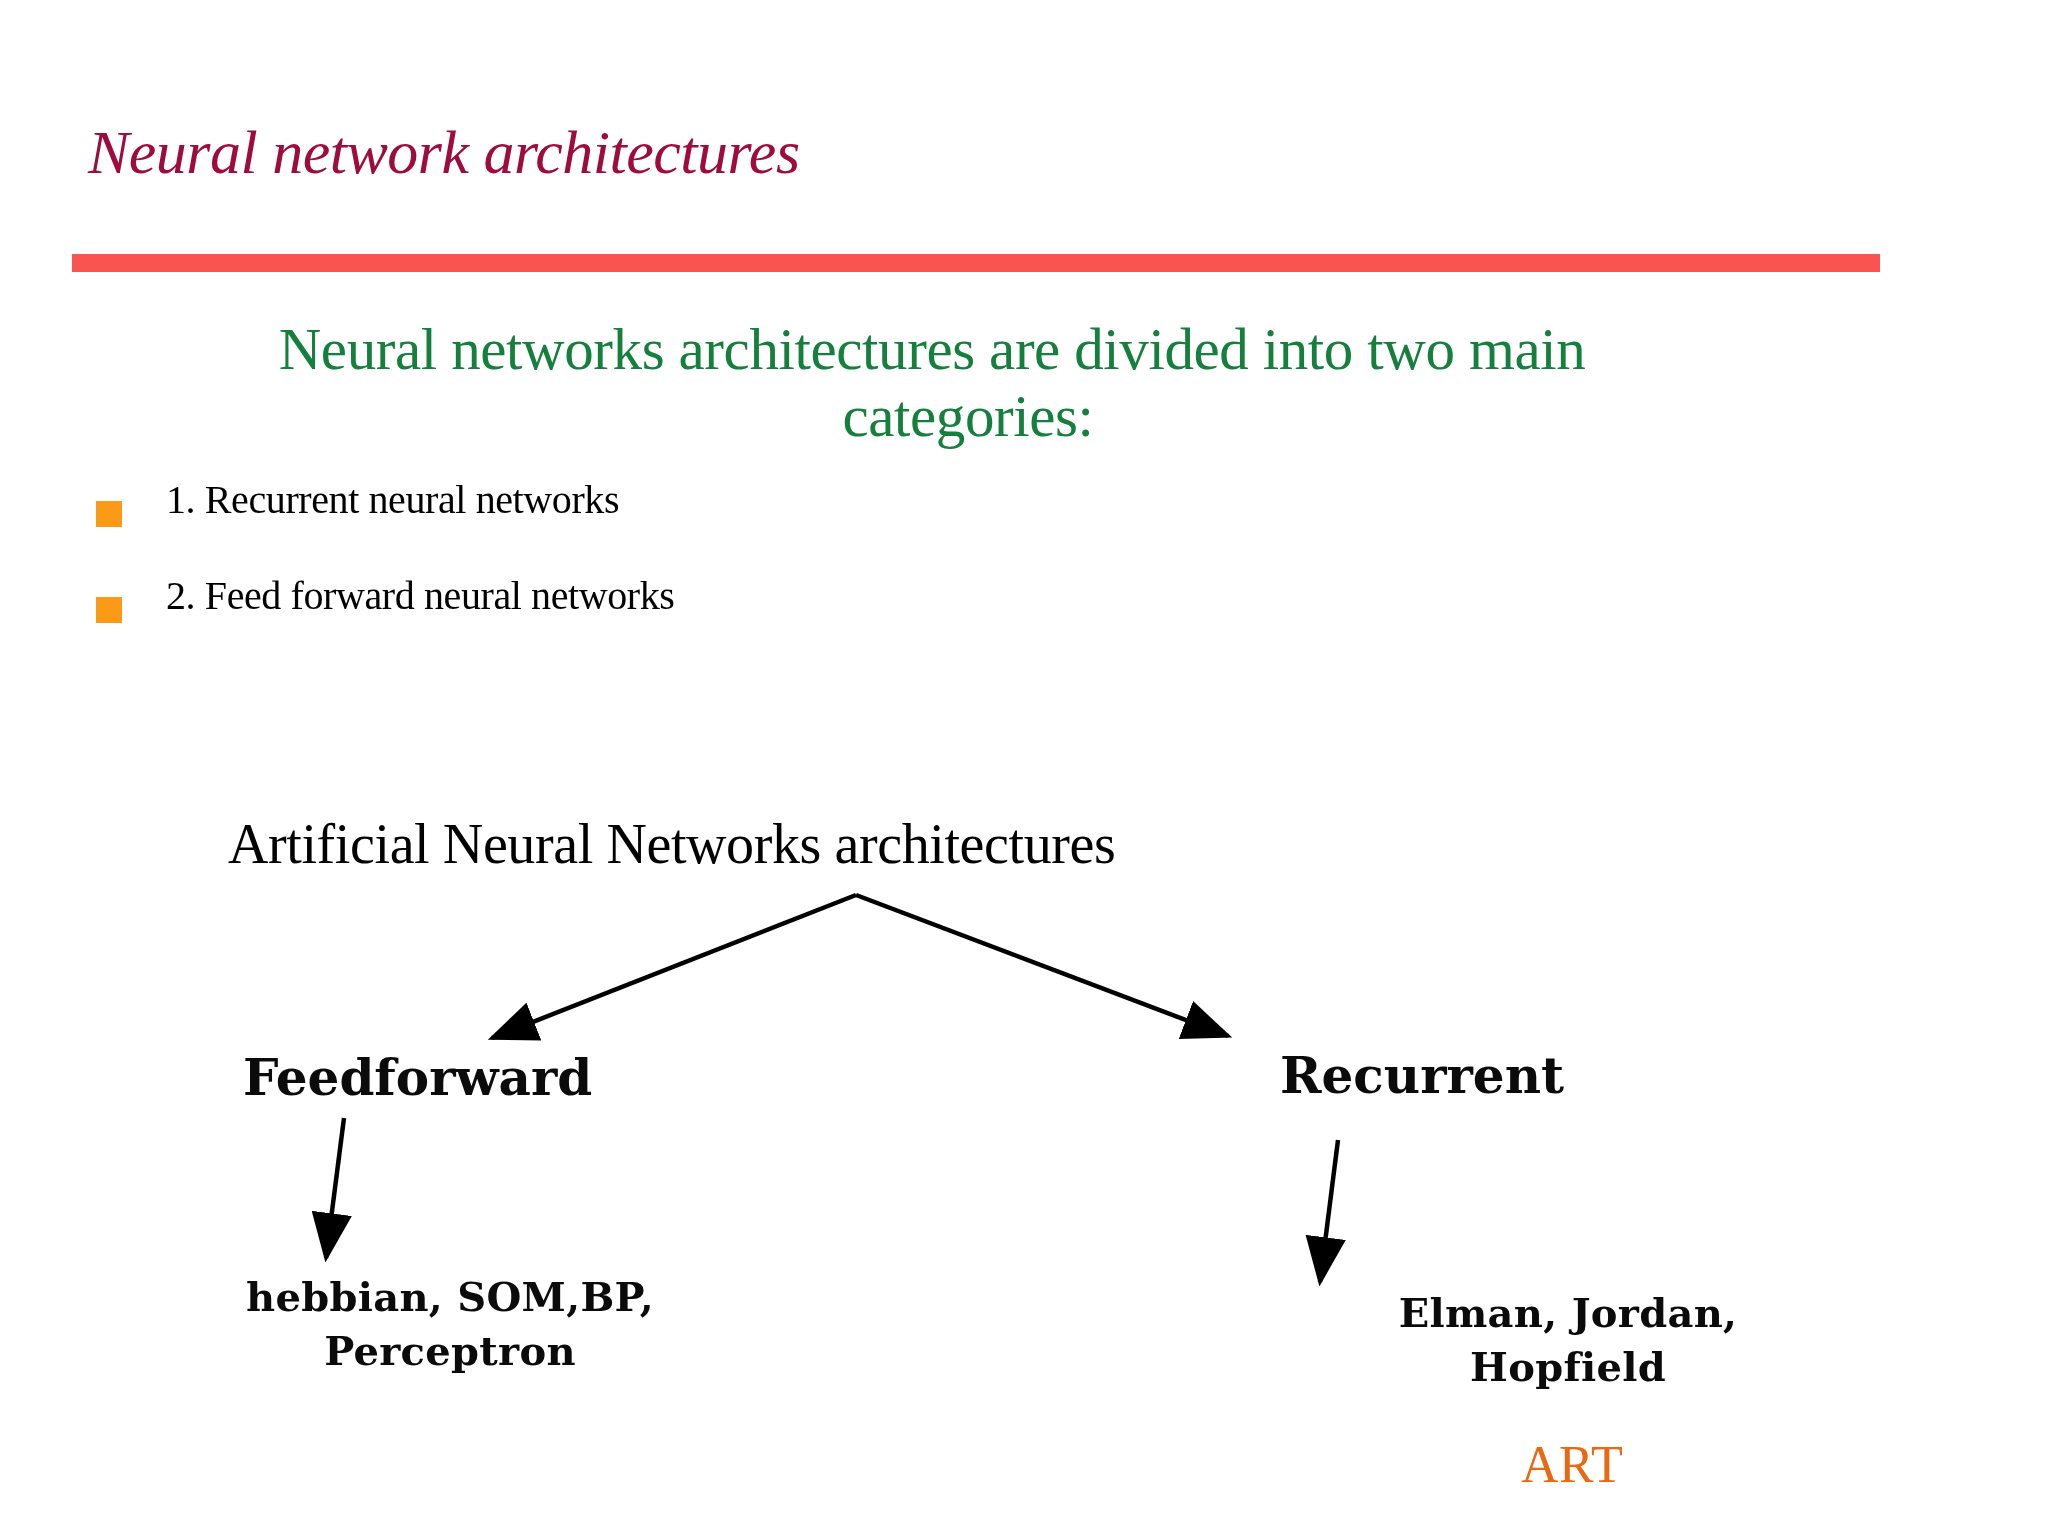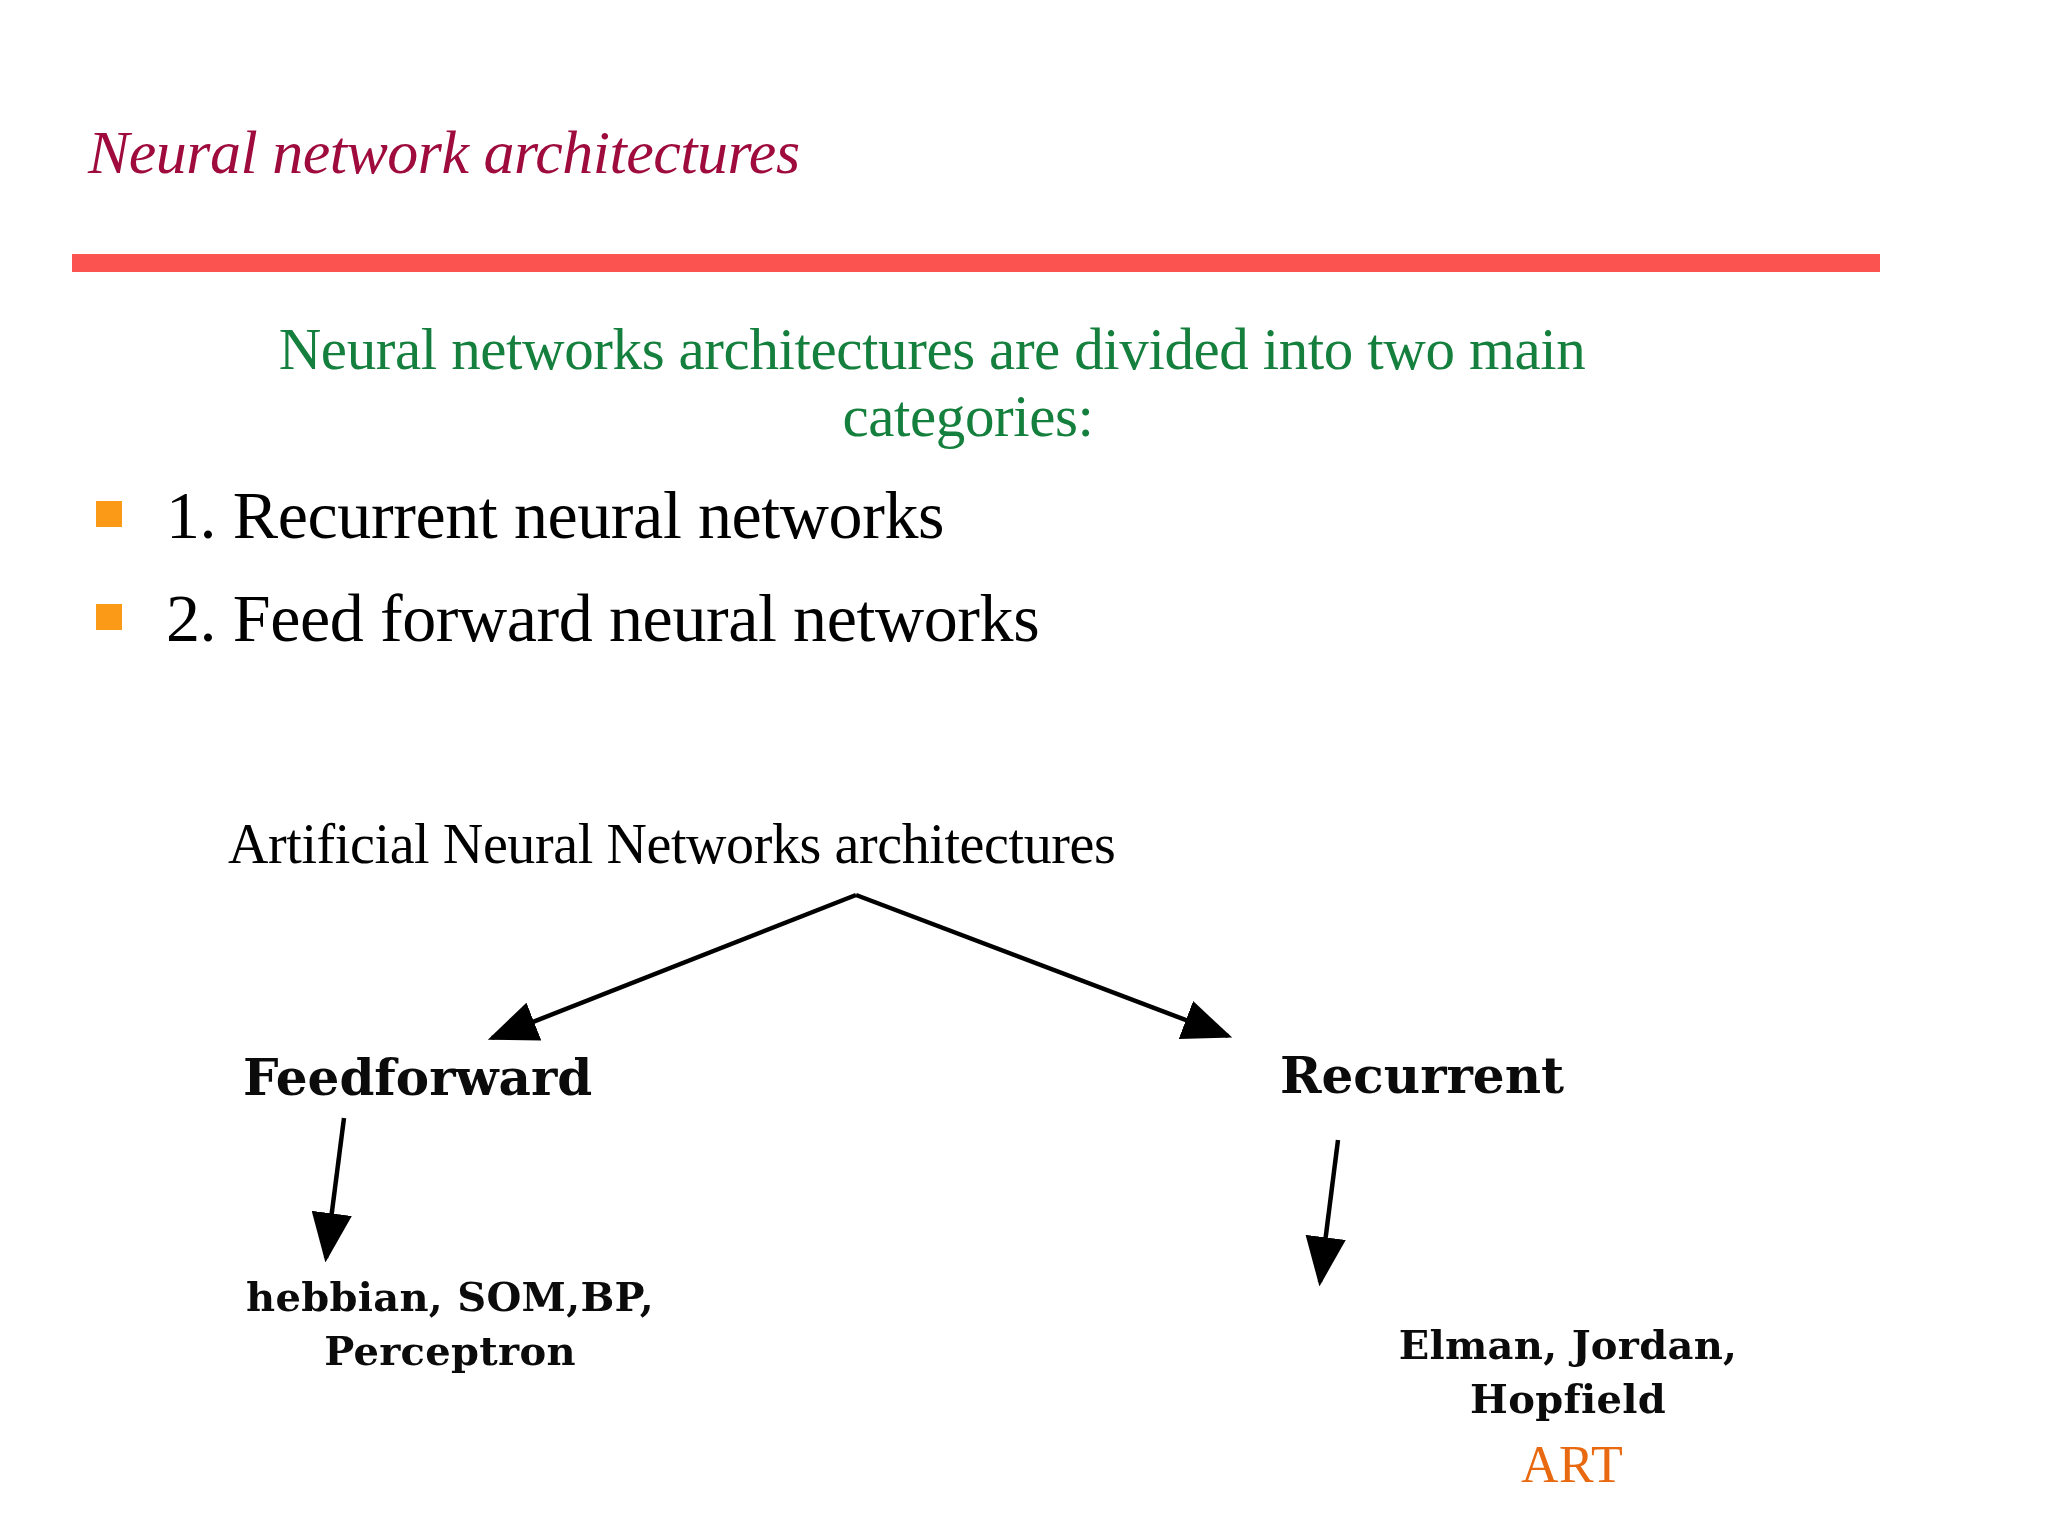--- a/index.html
+++ b/index.html
@@ -79,21 +79,21 @@
     min-height: 70px;
   }
   .bullet-marker {
     flex: 0 0 auto;
     width: 26px;
     height: 26px;
     background: #fa9a17;
     margin: 24px 44px 0 14px;
   }
   .bullet-text {
-    font-size: 68px;
+    font-size: 40px;
     color: #000000;
     line-height: 1.14;
     letter-spacing: -0.4px;
     white-space: nowrap;
   }
 
   
   #diagram {
     position: absolute;
     left: 0;
@@ -132,21 +132,21 @@
   .leaf-label {
     position: absolute;
     font-family: "DejaVu Serif", "Liberation Serif", serif;
     font-weight: bold;
     font-size: 40px;
     color: #0b0b0b;
     line-height: 1.34;
     letter-spacing: 0.3px;
   }
   #leaf-label-left  { left: 140px;  top: 500px; width: 620px; }
-  #leaf-label-right { left: 1258px; top: 548px; width: 620px; }
+  #leaf-label-right { left: 1258px; top: 516px; width: 620px; }
 
   
   #art-mark {
     position: absolute;
     left: 1521px;
     top: 1435px;
     font-size: 52px;
     color: #e8690f;
     letter-spacing: 0.5px;
     white-space: nowrap;

